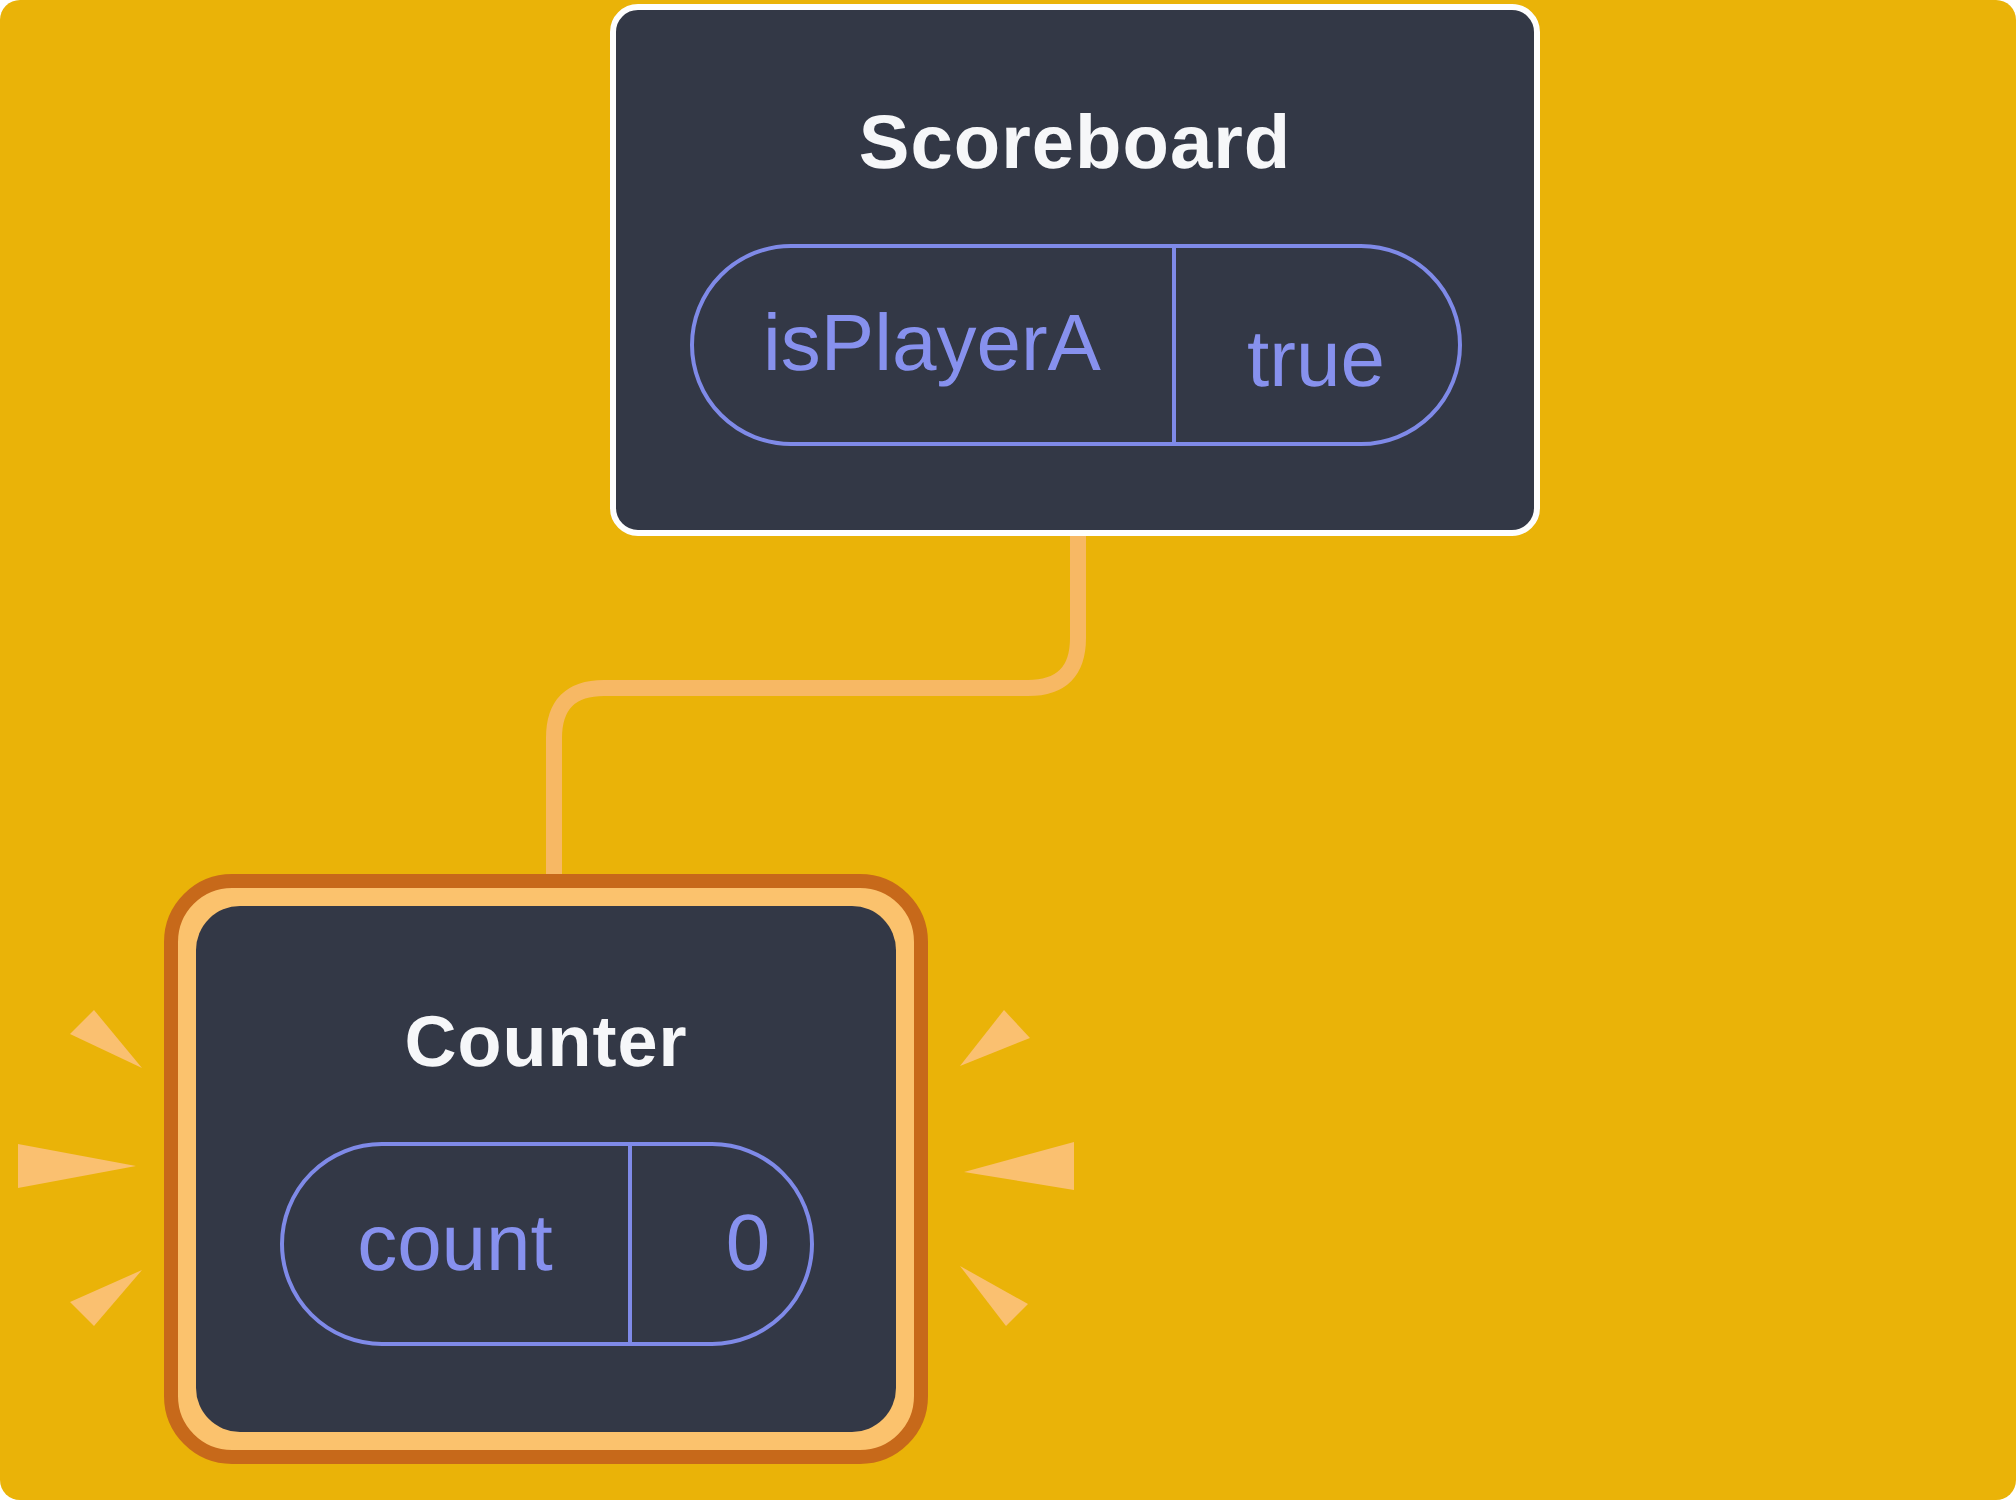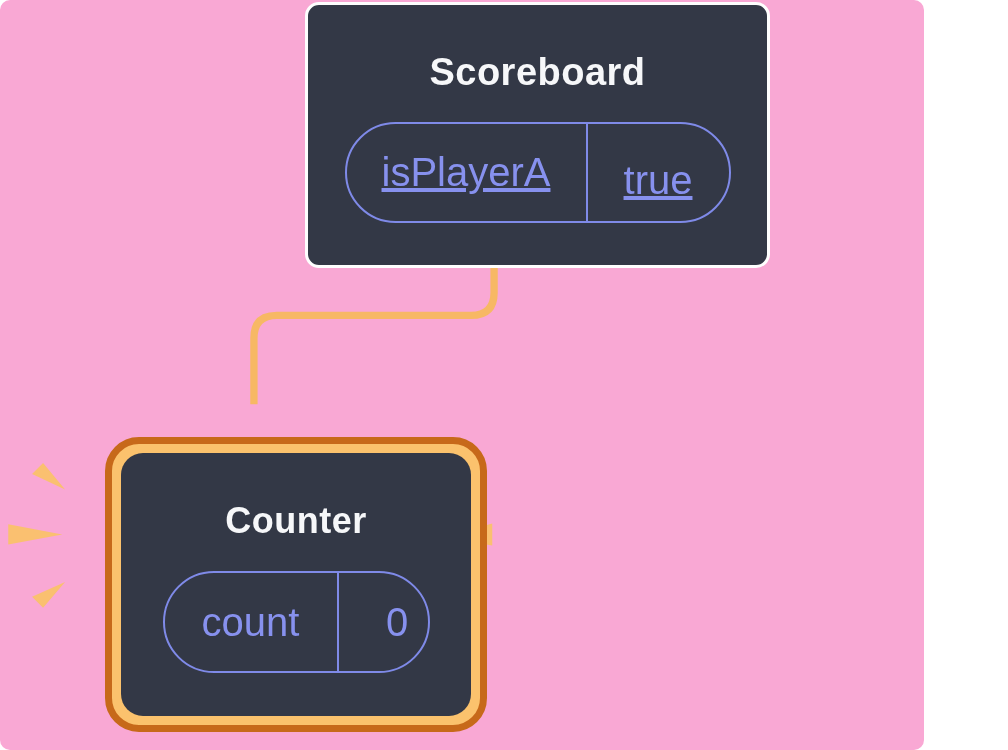--- a/index.html
+++ b/index.html
@@ -1,22 +1,22 @@
 <!DOCTYPE html>
 <html><head>
 <meta charset="utf-8">
 <style>
   html, body { margin:0; padding:0; background:#ffffff; }
   * { box-sizing: border-box; }
 
   .canvas {
     position: relative;
-    width: 924px;
+    width: 1008px;
     height: 750px;
-    background: #f9a8d4;
+    background: #eab308;
     border-radius: 10px;
     overflow: hidden;
     font-family: "Liberation Sans", sans-serif;
   }
 
   .overlay {
     position: absolute;
     inset: 0;
     z-index: 0;
     pointer-events: none;
@@ -56,28 +56,28 @@
     overflow: hidden;
   }
   .pill-cell {
     display: flex;
     align-items: center;
     justify-content: center;
     font-size: 40px;
   }
   .pill-cell-name { border-right: 2.5px solid #7f8ae8; }
 
-  .node-scoreboard .state-pill { margin-top: 27px; width: 386px; height: 101px; text-decoration: underline; }
+  .node-scoreboard .state-pill { margin-top: 27px; width: 386px; height: 101px; }
   .node-scoreboard .pill-cell-name  { width: 241px; }
   .node-scoreboard .pill-cell-value { flex: 1; margin-top: 16px; }
 
   
   .counter-outer {
     position: absolute;
-    left: 105px;
+    left: 82px;
     top: 437px;
     width: 382px;
     height: 295px;
     background: #fbc26d;
     border: 7px solid #c7691a;
     border-radius: 34px;
     z-index: 1;
   }
   .counter-inner {
     position: absolute;

